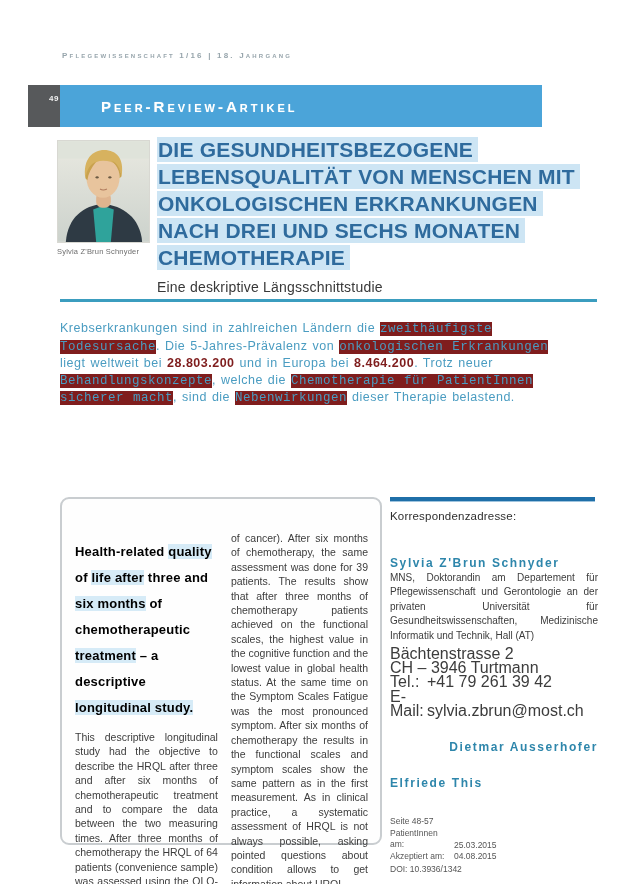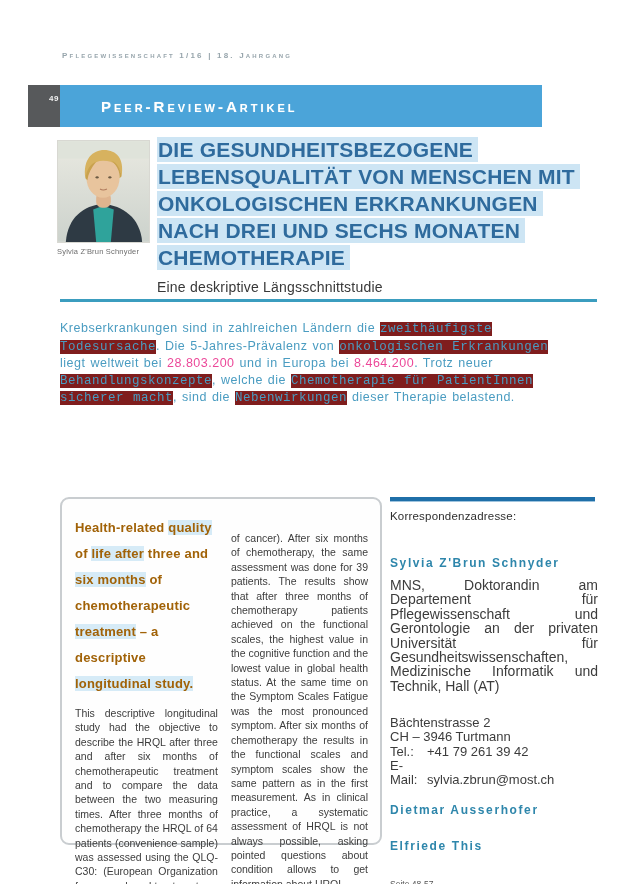--- a/index.html
+++ b/index.html
@@ -65,57 +65,57 @@
     background: #3b9dbf; border: 0;
   }
 
   
   .abstract-de {
     position: absolute; left: 60px; top: 320px; width: 512px;
     font-size: 12.5px; line-height: 16.5px;
     color: #4a9cc1; letter-spacing: .5px; word-spacing: 1px;
   }
   .abstract-de .hl { background: #7f1d1d; font-family: Liberation Mono, monospace; }
-  .abstract-de .bold-num { font-weight: normal; color: #ec4899; }
+  .abstract-de .bold-num { font-weight: bold; color: #7f1d1d; }
 
   
   .en-box {
     position: absolute; left: 60px; top: 497px; width: 322px; height: 348px;
     border: 2px solid #c9cdd0; border-radius: 9px; background: #fefefe;
     padding: 16px 12px 10px 13px; display: flex; gap: 13px;
   }
   .en-col1 { width: 148px; }
   .en-col2 { width: 142px; }
   .en-title {
-    font-size: 13px; font-weight: bold; color: #a16207;
-    line-height: 26px; letter-spacing: .2px; margin-bottom: 9px;
+    font-size: 13px; font-weight: bold; color: #000000;
+    line-height: 26px; letter-spacing: .2px; margin-bottom: 9px; margin-top: 24px;
   }
   .en-title .hl { background: #d6ebf7; }
   .body-text {
     font-size: 10.5px; line-height: 14.4px; color: #3c3c3c;
     text-align: justify; text-justify: inter-word;
   }
   .en-col2 .body-text { margin-top: 16px; }
 
   
   .corr { position: absolute; left: 390px; top: 497px; width: 208px; }
   .corr-bar { width: 205px; height: 5px; background: #1f6fa8; border-bottom: 1px solid #9fc4de; }
   .corr-label { margin-top: 8px; font-size: 11.5px; color: #2f2f2f; letter-spacing: .2px; }
   .corr-name {
     font-size: 12px; font-weight: bold; color: #2e86ab;
     letter-spacing: 1.6px; margin-top: 0;
   }
   .corr-name.first { margin-top: 34px; }
   .corr-aff {
-    margin-top: 8px; font-size: 14px; line-height: 14.4px;
+    margin-top: 1px; font-size: 10px; line-height: 14.4px;
     color: #3c3c3c; text-align: justify;
   }
-  .corr-addr { margin-top: 23px; font-size: 13px; line-height: 14.2px; color: #3c3c3c; }
+  .corr-addr { margin-top: 4px; font-size: 16px; line-height: 14.2px; color: #3c3c3c; }
   .contact-row .c-label { display: inline-block; width: 37px; }
-  .coauthor1 { margin-top: 16px; }
+  .coauthor1 { margin-top: 22px; text-align: right; }
   .coauthor2 { margin-top: 22px; }
 
   .meta { margin-top: 26px; font-size: 8.5px; line-height: 11.5px; color: #555; }
   .meta .m-label { display: inline-block; width: 64px; }
   .meta .doi { margin-top: 2px; }
 </style>
 </head>
 <body>
 
 <div class="page">

